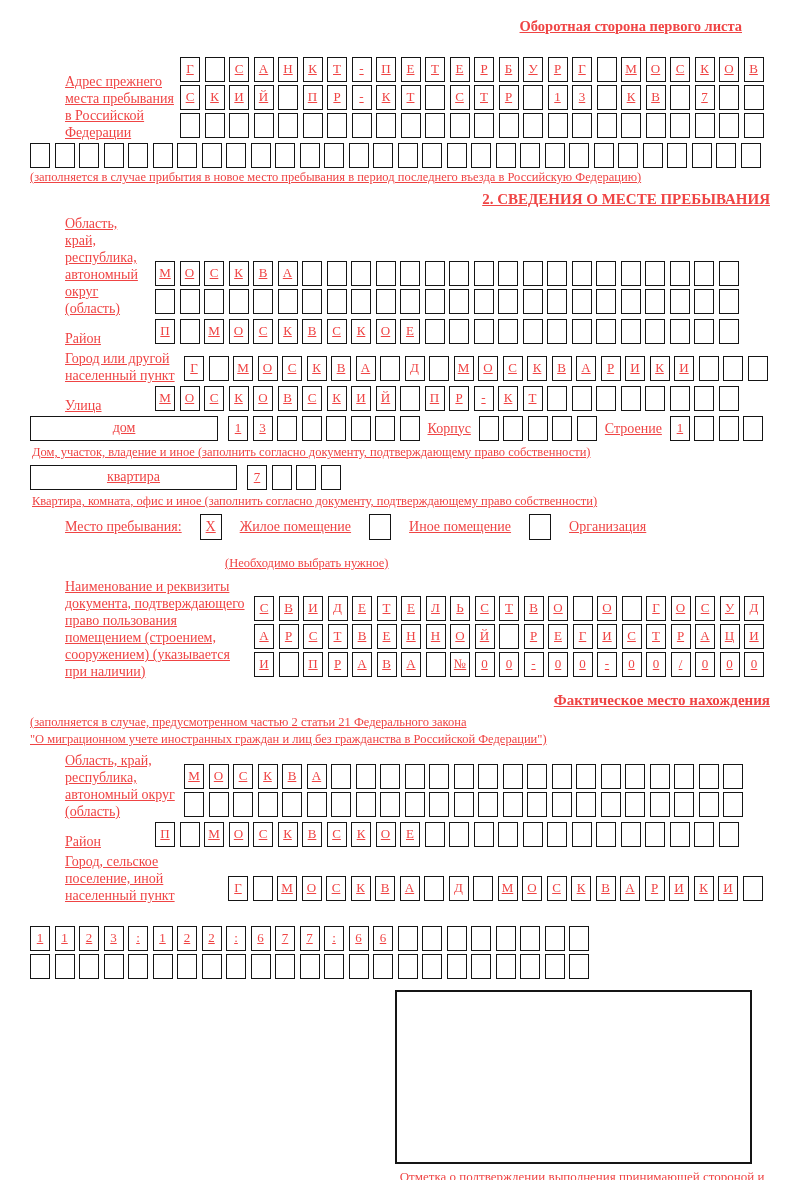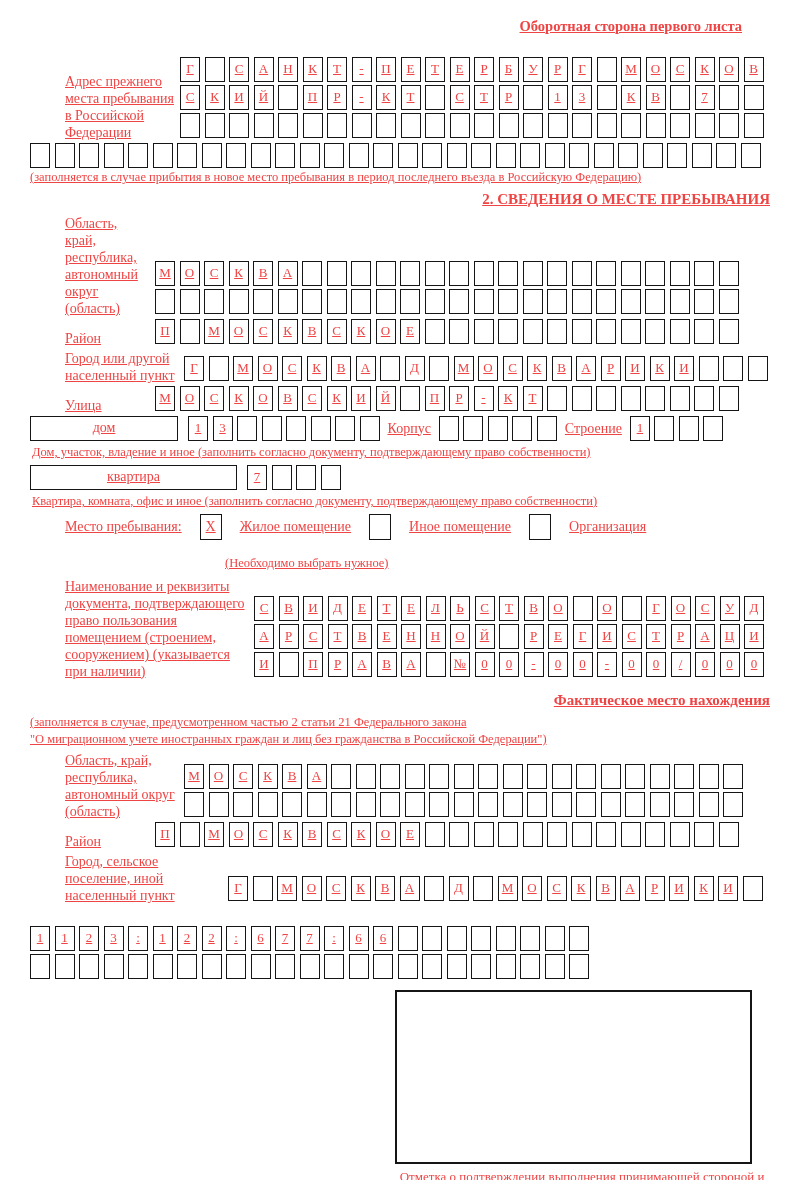--- a/index.html
+++ b/index.html
@@ -349,21 +349,21 @@
           <div class="cell"></div>
           <div class="cell"></div>
           <div class="cell"></div>
           <div class="cell"></div>
           <div class="cell"></div>
         </div>
     </div>
   </div>
 
   <div class="inline-row">
-    <div class="namedrect" style="width:148px;">дом</div>
+    <div class="namedrect" style="width:188px;">дом</div>
     <div style="width:10px;"></div>
     <div class="boxrow" style="margin-bottom:0;">
         <div class="cell">1</div>
         <div class="cell">3</div>
         <div class="cell"></div>
         <div class="cell"></div>
         <div class="cell"></div>
         <div class="cell"></div>
         <div class="cell"></div>
         <div class="cell"></div>

